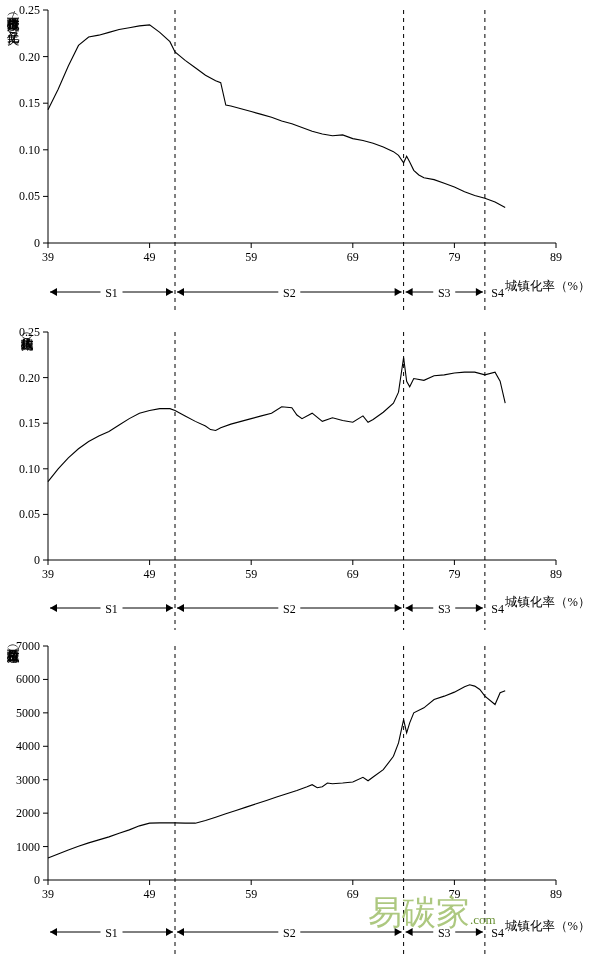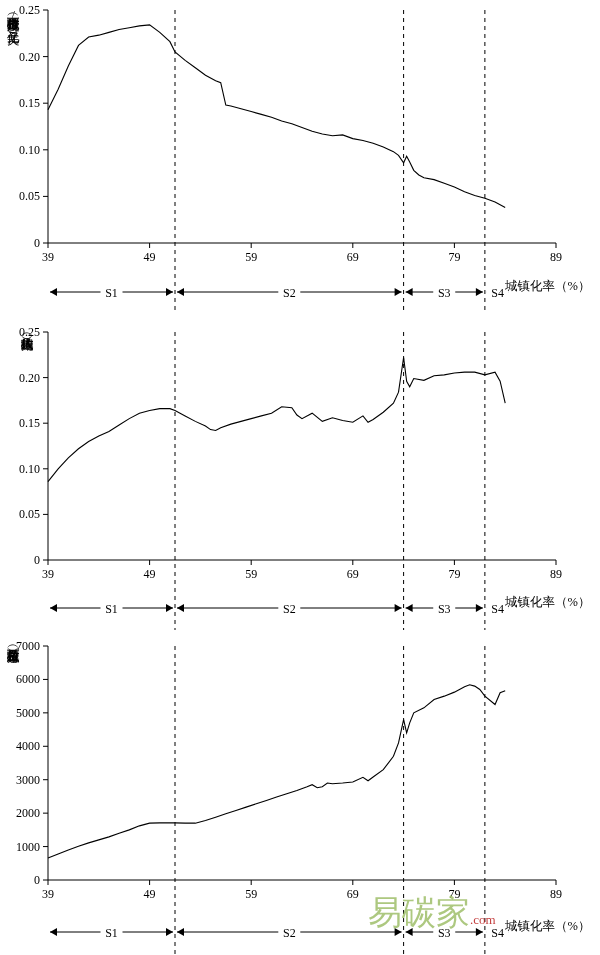--- a/index.html
+++ b/index.html
@@ -27,21 +27,21 @@
     position:absolute;
     left:368px;
     top:890px;
     font-size:34px;
     font-family:"Liberation Serif",serif;
     color:#9fbf6a;
     opacity:.85;
     pointer-events:none;
     user-select:none;
   }
-  .watermark .wm-sub{font-size:13px;color:#b91c1c;}
+  .watermark .wm-sub{font-size:13px;color:#4d7c0f;}
 </style>
 </head>
 <body>
 
 <div class="panel" style="height:310px;">
   <div class="ylabel" style="left:6px;top:8px;height:230px;">碳排放强度（百万吨/亿美元）</div>
   <div class="plot-wrap">
     <svg id="svg1" width="600" height="310">
         <line x1="48" y1="243" x2="556" y2="243" stroke="#000" stroke-width="1"></line>
         <line x1="48" y1="243" x2="48" y2="10" stroke="#000" stroke-width="1"></line>

